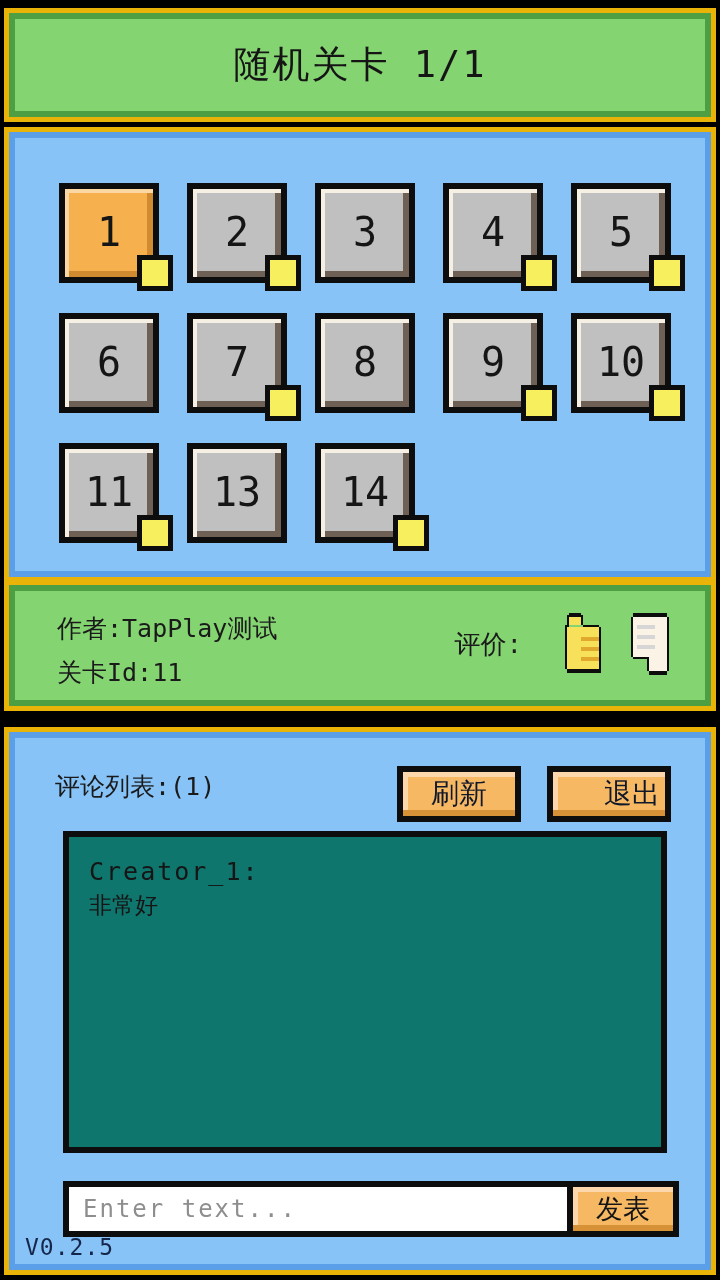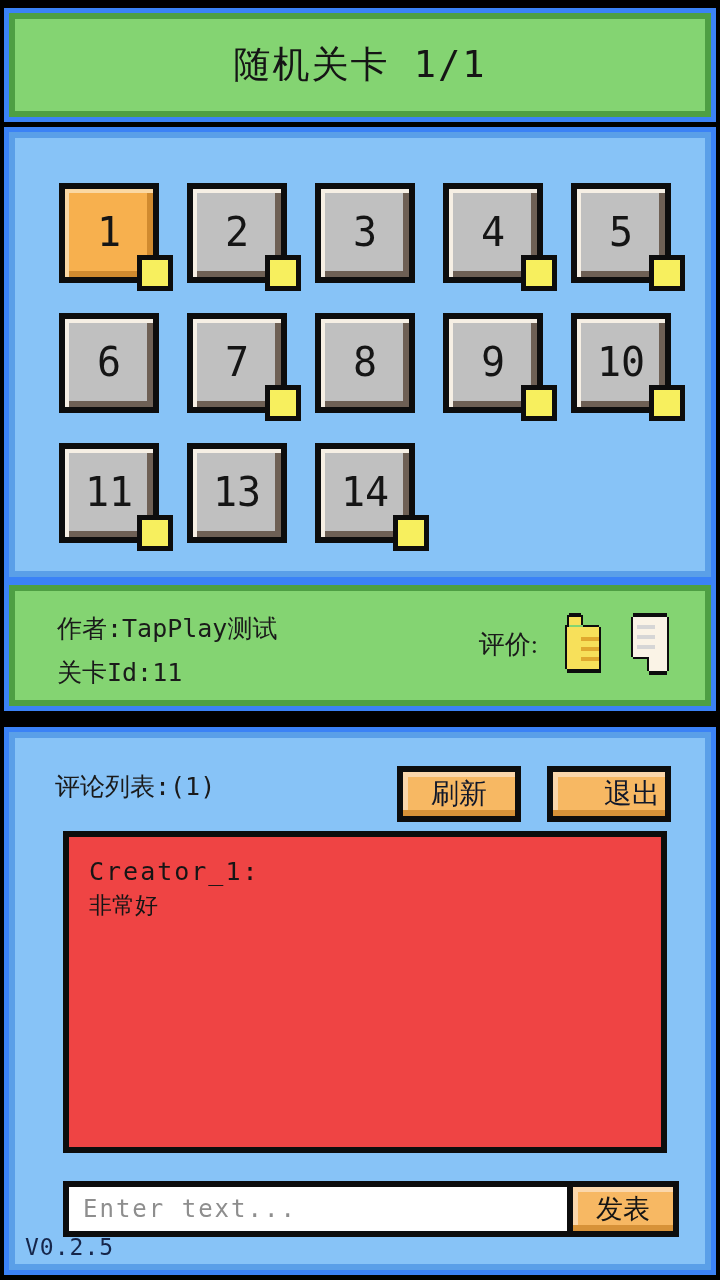--- a/index.html
+++ b/index.html
@@ -16,21 +16,21 @@
   #app {
     position: relative;
     width: 720px;
     height: 1280px;
     background: #000000;
   }
 
   
   .panel {
     position: absolute;
-    border: 5px solid #3b82f6;
+    border: 5px solid #eab308;
     background: #000;
   }
   .panel-inner {
     width: 100%;
     height: 100%;
     border: 6px solid transparent;
   }
   .panel-green .panel-inner { border-color: #4e9f43; background: #84d472; }
   .panel-blue  .panel-inner { border-color: #5a9fe8; background: #87c3f7; }
 
@@ -117,22 +117,22 @@
     position: absolute;
     right: 32px; top: 22px;
     display: flex;
     align-items: center;
     gap: 22px;
   }
   #rating-label {
     font-size: 26px;
     color: #1a1a1a;
     white-space: nowrap;
-    margin-right: 3px;
-    font-family: Liberation Serif, serif;
+    margin-right: 19px;
+    font-family: Liberation Mono, monospace;
   }
   .thumb-icon { width: 44px; height: 62px; display: block; }
 
   
   #comments-panel {
     left: 4px; top: 727px; width: 712px; height: 548px;
   }
   #comments-panel .panel-inner { position: relative; }
 
   #comments-header {
@@ -166,21 +166,21 @@
     white-space: nowrap;
     cursor: pointer;
   }
   #btn-refresh { right: 162px; width: 124px; }
   #btn-exit    { right: 12px;  width: 124px; padding-left: 46px; }
 
   #comment-list {
     position: absolute;
     left: 48px; top: 93px;
     width: 604px; height: 322px;
-    background: #ef4444;
+    background: #0f766e;
     border: 6px solid #0d0d0d;
     padding: 18px 20px;
     overflow: hidden;
   }
   .comment-author {
     font-size: 25px;
     color: #151515;
     letter-spacing: 2px;
     line-height: 34px;
     font-family: "DejaVu Sans Mono", "Liberation Mono", monospace;

